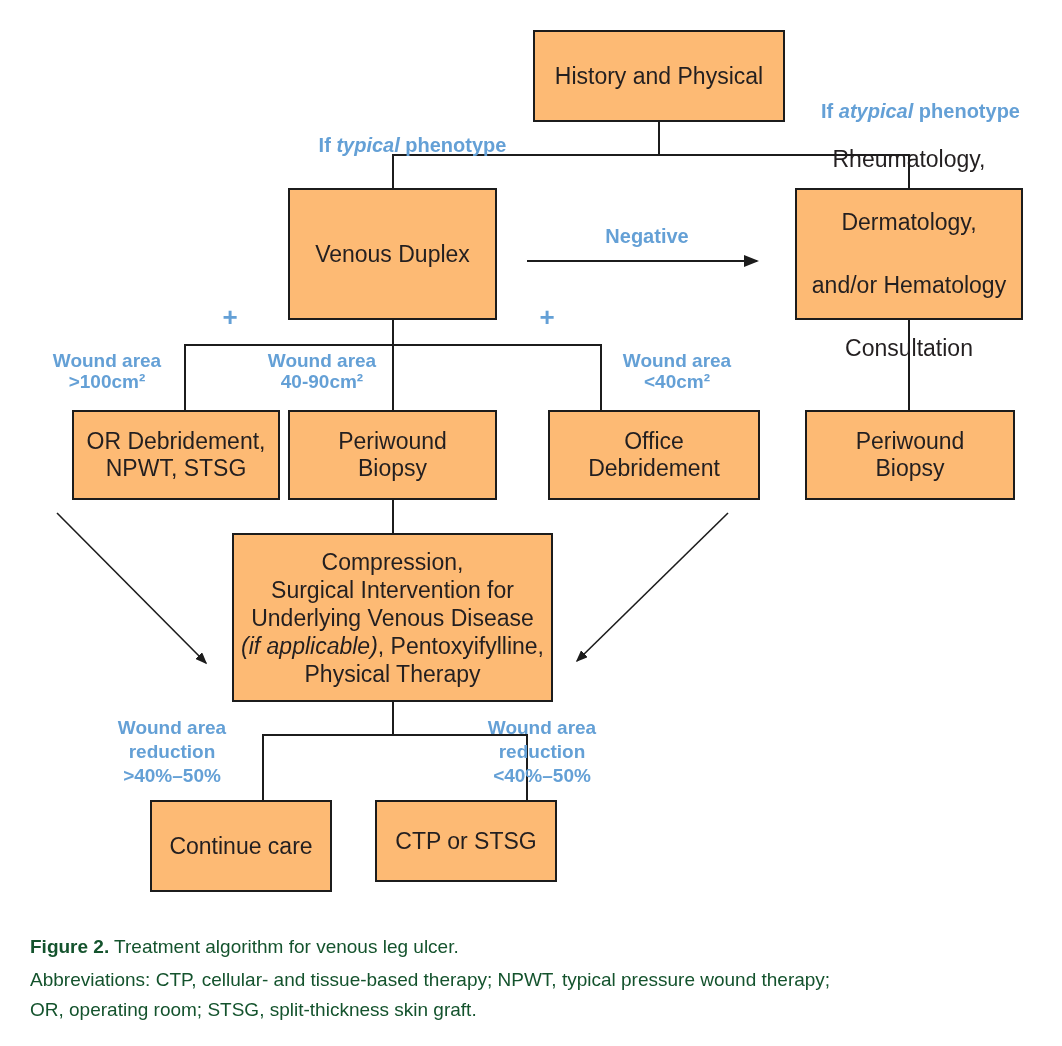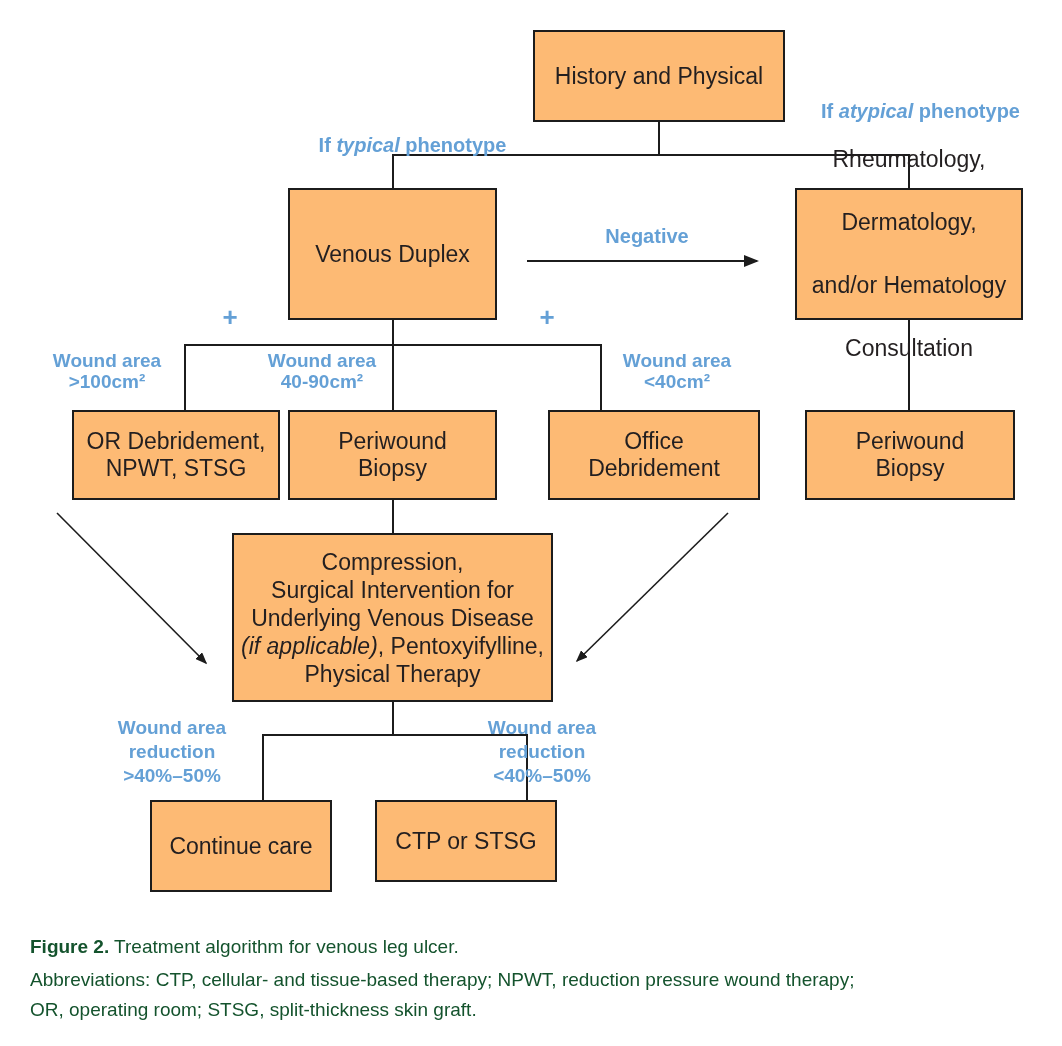--- a/index.html
+++ b/index.html
@@ -137,16 +137,16 @@
     <div>&gt;40%–50%</div>
   </div>
 
   <div class="blue" style="left:462px; top:716px; width:160px; line-height:24px;">
     <div>Wound area</div>
     <div>reduction</div>
     <div>&lt;40%–50%</div>
   </div>
 
   <div class="cap" style="top:936px;"><b>Figure 2.</b><span> Treatment algorithm for venous leg ulcer.</span></div>
-  <div class="cap" style="top:969px;">Abbreviations: CTP, cellular- and tissue-based therapy; NPWT, reduction pressure wound therapy;</div>
+  <div class="cap" style="top:969px;">Abbreviations: CTP, cellular- and tissue-based therapy; NPWT, typical pressure wound therapy;</div>
   <div class="cap" style="top:999px;">OR, operating room; STSG, split-thickness skin graft.</div>
 
 </div>
 
 </body></html>

